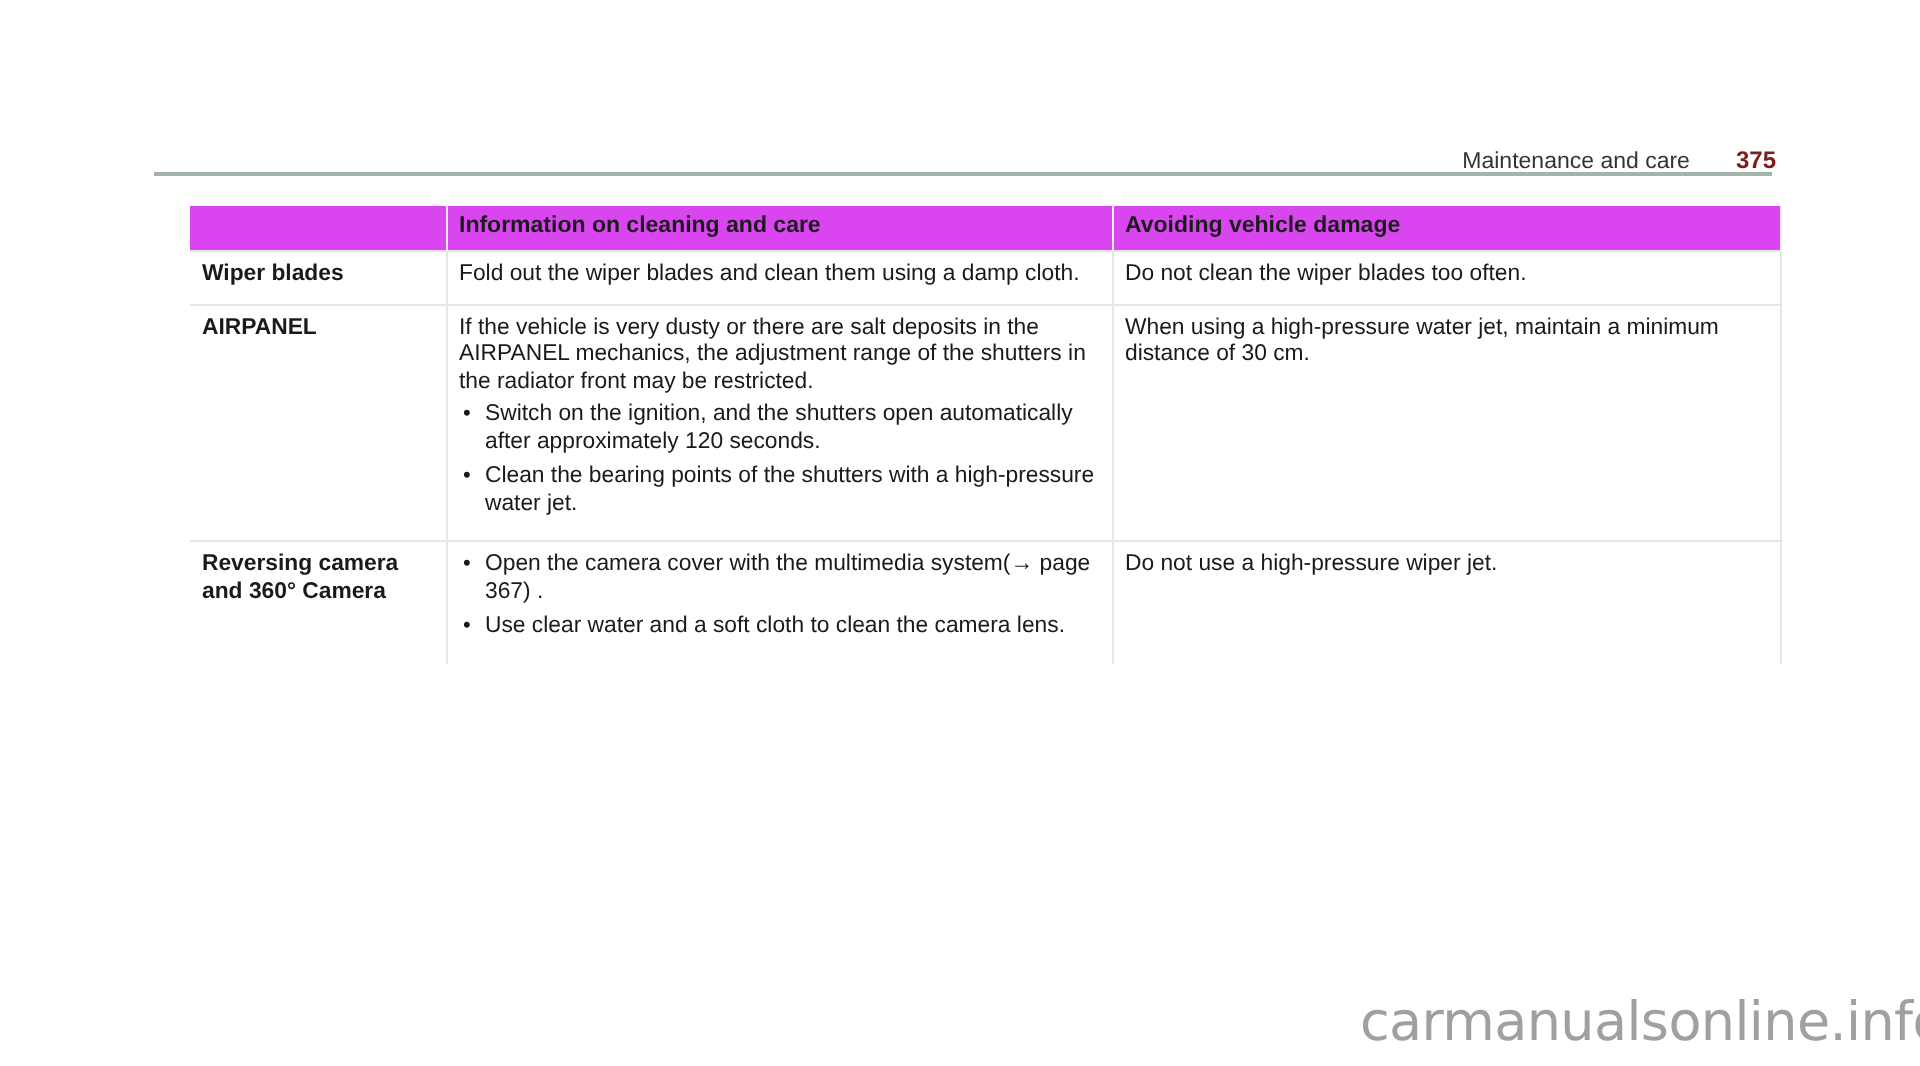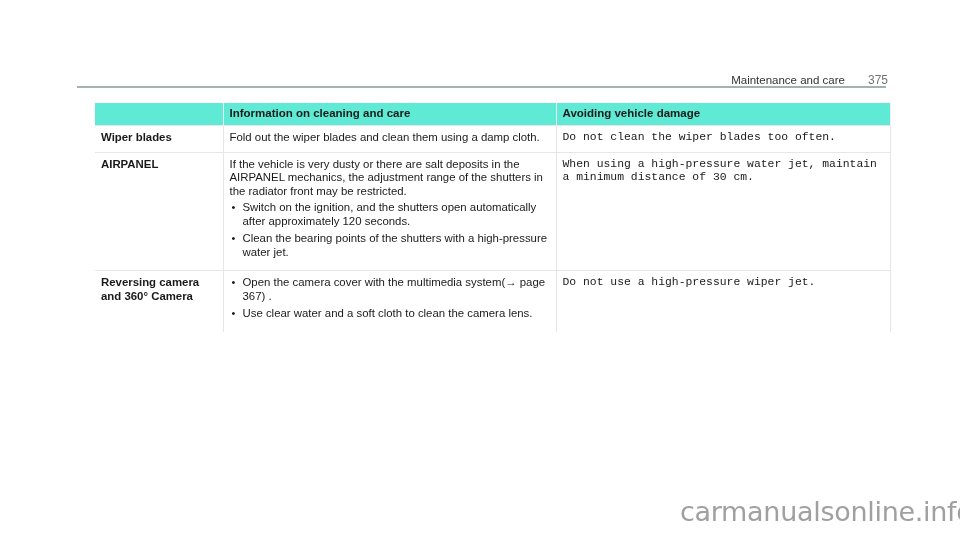--- a/index.html
+++ b/index.html
@@ -4,41 +4,41 @@
 <style>
   html, body { margin: 0; padding: 0; }
   body {
     width: 960px; height: 533px; background: #ffffff; position: relative; overflow: hidden;
     font-family: "Liberation Sans", "DejaVu Sans", sans-serif; color: #1a1a1a;
   }
   .running-head {
     position: absolute; right: 72px; top: 73px;
     font-size: 11.5px; color: #333; display: flex; align-items: baseline; gap: 23px;
   }
-  .running-head .page-num { font-weight: normal; font-size: 12px; color: #737373; }
+  .running-head .page-num { font-weight: bold; font-size: 12px; color: #7f1d1d; }
   .rule {
     position: absolute; left: 77px; top: 86px; width: 809px; height: 2px; background: #a3b3ad;
   }
   table.care {
     position: absolute; left: 95px; top: 103px; width: 795px;
     border-collapse: collapse; font-size: 11.4px; line-height: 13.5px; table-layout: fixed;
   }
   table.care col.c1 { width: 128px; }
   table.care col.c2 { width: 333px; }
   table.care col.c3 { width: 334px; }
   table.care th {
-    background: #5eead4; text-align: left; font-weight: bold; height: 22px; padding: 0 6px;
+    background: #d946ef; text-align: left; font-weight: bold; height: 22px; padding: 0 6px;
     font-size: 11.5px; border-right: 1px solid #eeeeee;
   }
   table.care td {
     vertical-align: top; padding: 5px 6px 7px 6px; border-top: 1px solid #e6e6e6;
     border-left: 1px solid #e6e6e6;
   }
   table.care td:first-child { border-left: none; font-weight: bold; padding-left: 6px; }
-  table.care td:last-child { border-right: 1px solid #e6e6e6; font-family: Liberation Mono, monospace; }
+  table.care td:last-child { border-right: 1px solid #e6e6e6; }
   table.care tr.last td { border-bottom: none; height: 40px; }
   .rowlabel .normal { font-weight: bold; text-align: center; }
   ul.bullets { margin: 3px 0 0 0; padding: 0 0 0 0; list-style: none; }
   ul.bullets li { position: relative; padding-left: 13px; margin-bottom: 4px; }
   ul.bullets li::before {
     content: "\2022"; position: absolute; left: 2px; top: 0; font-size: 11px;
   }
   .watermark {
     position: absolute; left: 680px; top: 496px; font-size: 27px; color: #a0a0a0;
     font-family: "DejaVu Sans", sans-serif; letter-spacing: -0.3px;

